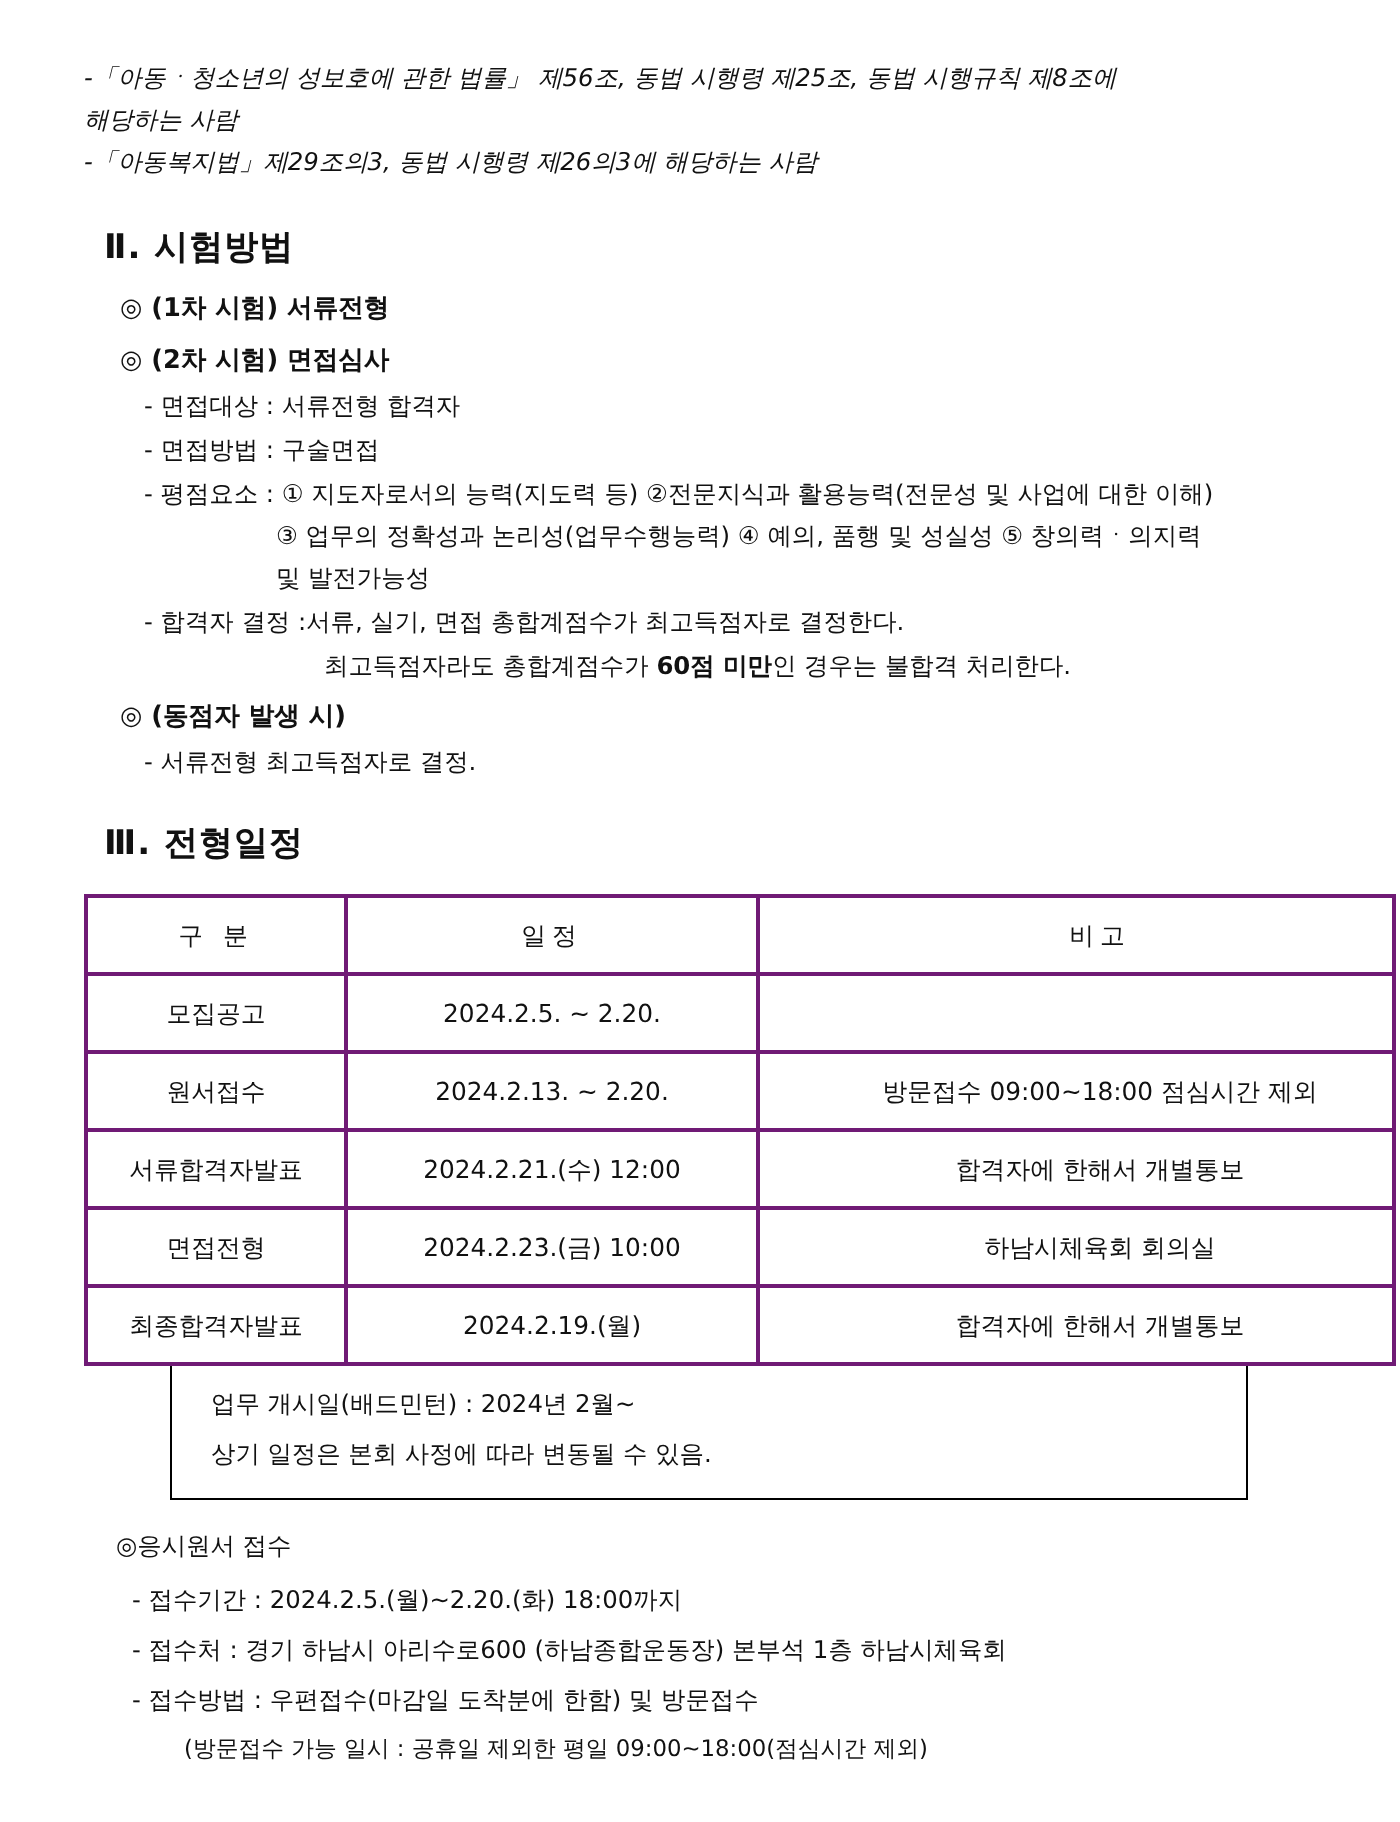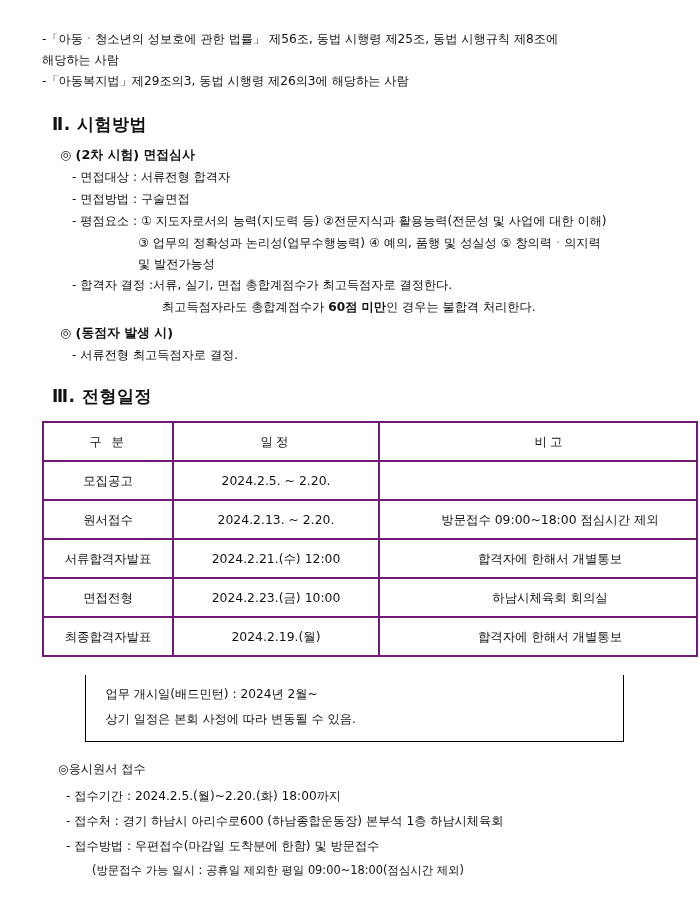--- a/index.html
+++ b/index.html
@@ -18,20 +18,21 @@
     overflow: hidden;
   }
   .page {
     padding: 30px 34px 10px 42px;
     box-sizing: border-box;
     width: 700px;
   }
   .intro-line {
     margin: 0 0 2px 0;
     white-space: pre-wrap;
+    font-style: italic;
   }
   .intro-block {
     margin-bottom: 20px;
   }
   h2.section {
     font-size: 17px;
     font-weight: bold;
     margin: 18px 0 8px 10px;
     letter-spacing: 0.5px;
   }
@@ -67,21 +68,21 @@
     padding: 2px 4px;
   }
   table.schedule td.c0 { width: 120px; }
   table.schedule td.c1 { width: 196px; }
   table.schedule td.c2 { width: 284px; padding-left: 28px; }
   table.schedule tr.head td {
     letter-spacing: 3px;
   }
   .notebox {
     width: 539px;
-    margin: 18px auto;
+    margin: 0 auto;
     border: 1px solid #000000;
     border-top: none;
     box-sizing: border-box;
     padding: 10px 16px 12px 16px;
   }
   .notebox .nline {
     margin: 0 0 6px 4px;
   }
   .notebox .nline:last-child { margin-bottom: 0; }
   .lower {
@@ -108,20 +109,21 @@
 
   <div class="intro-block">
     <p class="intro-line">-「아동ㆍ청소년의 성보호에 관한 법률」 제56조, 동법 시행령 제25조, 동법 시행규칙 제8조에</p>
     <p class="intro-line">해당하는 사람</p>
     <p class="intro-line">-「아동복지법」제29조의3, 동법 시행령 제26의3에 해당하는 사람</p>
   </div>
 
   <h2 class="section">Ⅱ. 시험방법</h2>
 
   <div>
+    <div class="lvl1">◎ (1차 시험) 서류전형</div>
   </div>
 
   <div>
     <div class="lvl1">◎ (2차 시험) 면접심사</div>
     <div class="lvl2">- 면접대상 : 서류전형 합격자</div>
     <div class="lvl2">- 면접방법 : 구술면접</div>
     <div class="lvl2">- 평점요소 : ① 지도자로서의 능력(지도력 등) ②전문지식과 활용능력(전문성 및 사업에 대한 이해)</div>
     <div class="cont2">③ 업무의 정확성과 논리성(업무수행능력) ④ 예의, 품행 및 성실성 ⑤ 창의력ㆍ의지력</div>
     <div class="cont2">및 발전가능성</div>
     <div class="lvl2">- 합격자 결정 :서류, 실기, 면접 총합계점수가 최고득점자로 결정한다.</div>

